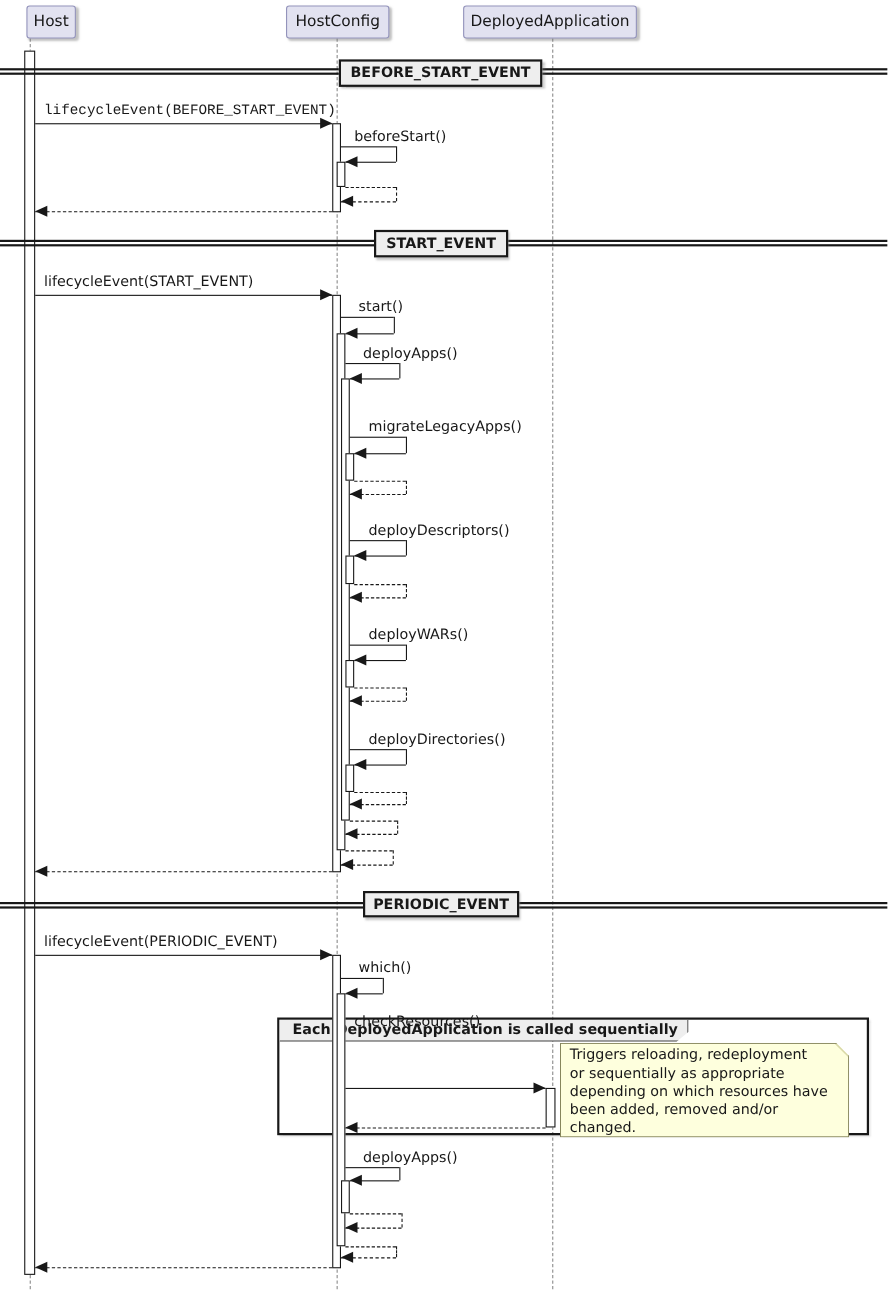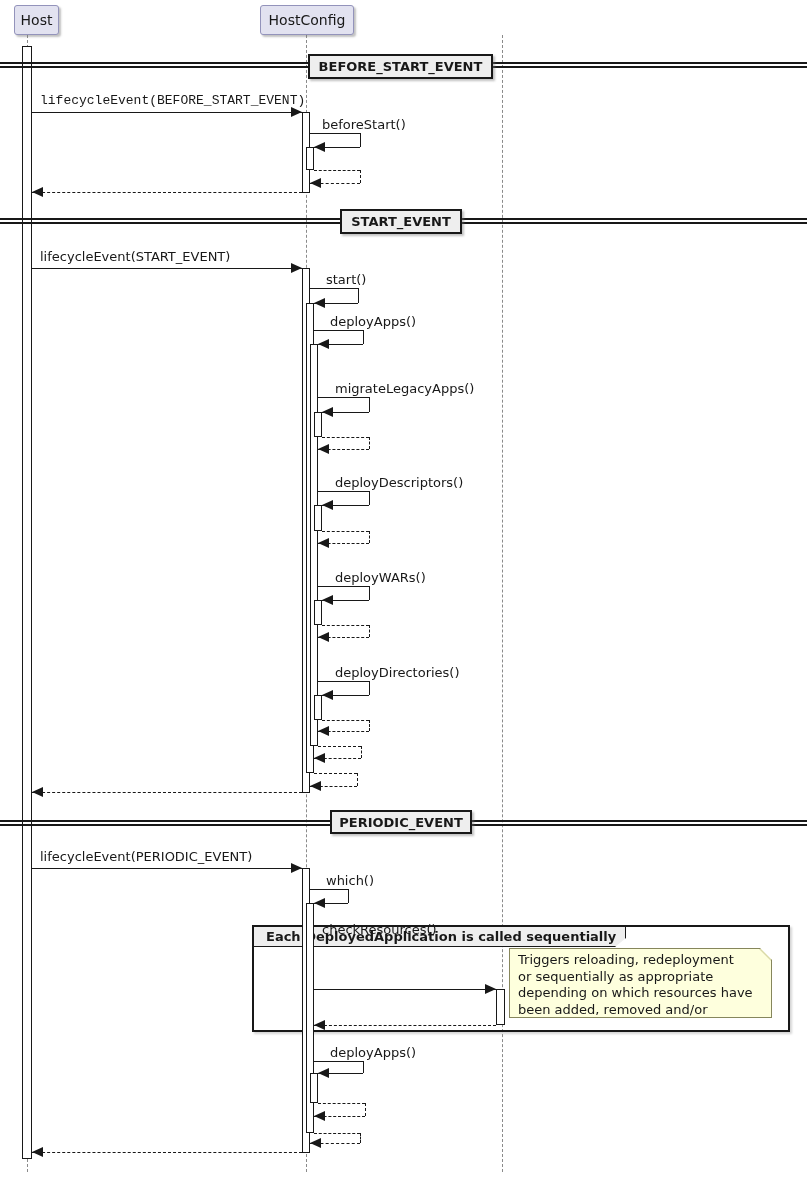--- a/index.html
+++ b/index.html
@@ -170,22 +170,23 @@
     <div class="abs arrow-left" style="left: 318px; top: 1068px;"></div>
     <div class="abs msg-label" style="left: 330px; top: 1045px;">deployApps()</div>
     <div class="abs hline-dash" style="left: 318px; top: 1103px; width: 47px;"></div>
     <div class="abs vline-dash" style="left: 365px; top: 1103px; height: 13px;"></div>
     <div class="abs hline-dash" style="left: 314px; top: 1116px; width: 51px;"></div>
     <div class="abs arrow-left" style="left: 314px; top: 1111px;"></div>
     <div class="abs hline-dash" style="left: 314px; top: 1133px; width: 46px;"></div>
     <div class="abs vline-dash" style="left: 360px; top: 1133px; height: 10px;"></div>
     <div class="abs hline-dash" style="left: 310px; top: 1143px; width: 50px;"></div>
     <div class="abs arrow-left" style="left: 310px; top: 1138px;"></div>
-    <div class="abs note" style="left: 509px; top: 948px; width: 263px; height: 70px;">
+    <div class="abs note" style="left: 509px; top: 948px; width: 263px; height: 86px;">
       <div>Triggers reloading, redeployment</div>
       <div>or sequentially as appropriate</div>
       <div>depending on which resources have</div>
       <div>been added, removed and/or changed.</div>
       <div class="fold"></div>
     </div>
-    <div class="abs participant" style="left: 14px; top: 5px; width: 45px; height: 30px;">Host</div>
+    <div class="abs participant" style="left: 24px; top: 5px; width: 45px; height: 30px;">Host</div>
     <div class="abs participant" style="left: 260px; top: 5px; width: 94px; height: 30px;">HostConfig</div>
+    <div class="abs participant" style="left: 421px; top: 5px; width: 158px; height: 30px;">DeployedApplication</div>
   </div>
 
 </body></html>

